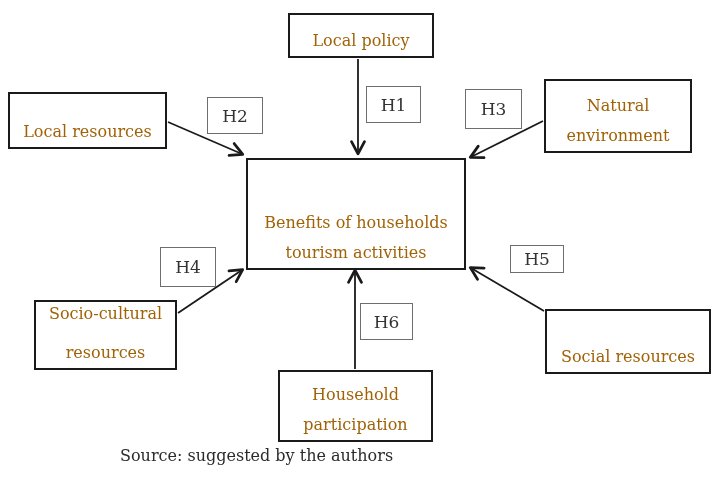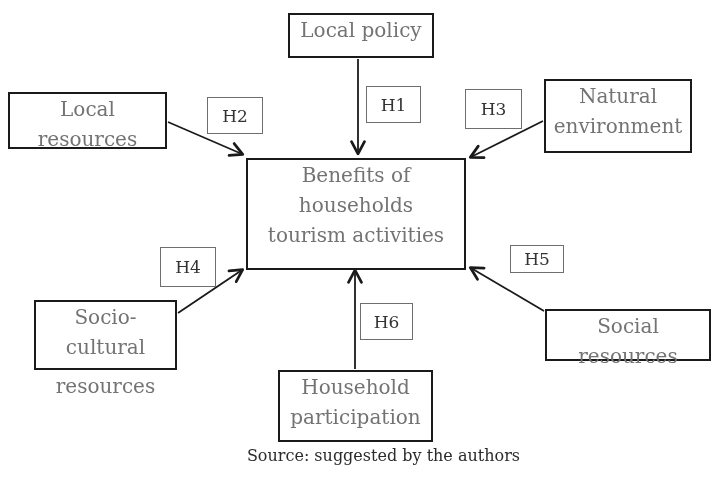--- a/index.html
+++ b/index.html
@@ -25,43 +25,43 @@
     pointer-events: none;
   }
   .node {
     position: absolute;
     box-sizing: border-box;
     border: 2px solid #1a1a1a;
     background: #ffffff;
     display: flex;
     flex-direction: column;
     align-items: center;
-    justify-content: flex-start;
+    justify-content: flex-end;
     text-align: center;
-    font-size: 20px;
+    font-size: 16px;
     line-height: 30px;
-    color: #737373;
+    color: #a16207;
   }
   .hlabel {
     position: absolute;
     box-sizing: border-box;
     border: 1.5px solid #6e6e6e;
     background: #ffffff;
     display: flex;
     align-items: center;
     justify-content: center;
     font-size: 17px;
     color: #333333;
   }
   .source-note {
     position: absolute;
     left: 120px;
     top: 446px;
     width: 400px;
-    text-align: right;
+    text-align: left;
     font-size: 16px;
     color: #2b2b2b;
   }
 </style>
 </head>
 <body>
 
 <div id="canvas">
 
   <svg id="arrows" viewBox="0 0 720 478">
@@ -96,21 +96,21 @@
   <div class="node" style="left:246px; top:158px; width:220px; height:112px;">
     <div>Benefits of households</div>
     <div>tourism activities</div>
   </div>
 
   <div class="node" style="left:34px; top:300px; width:143px; height:70px;gap:9px;">
     <div>Socio-cultural</div>
     <div>resources</div>
   </div>
 
-  <div class="node" style="left:545px; top:309px; width:166px; height:52px;">
+  <div class="node" style="left:545px; top:309px; width:166px; height:65px;">
     <div>Social resources</div>
   </div>
 
   <div class="node" style="left:278px; top:370px; width:155px; height:72px;">
     <div>Household</div>
     <div>participation</div>
   </div>
 
   <div class="hlabel" style="left:366px; top:86px; width:55px; height:37px;">H1</div>
 

